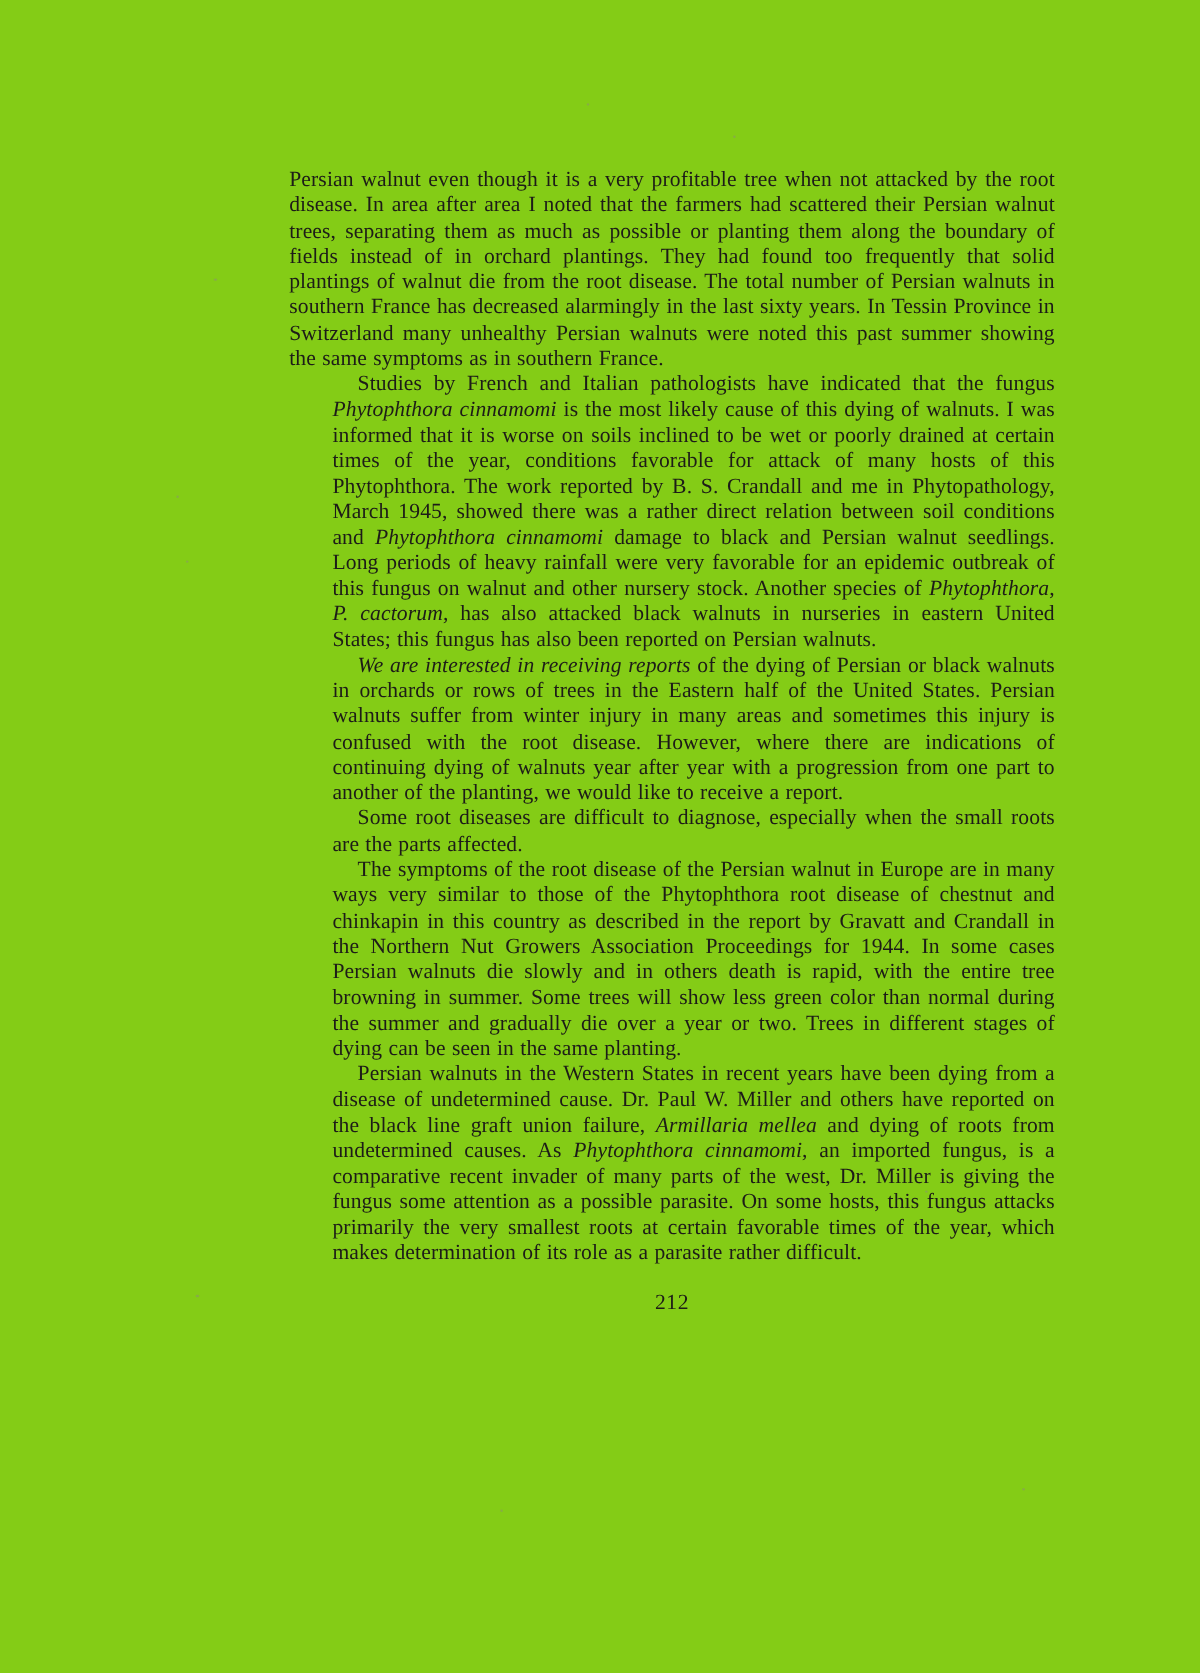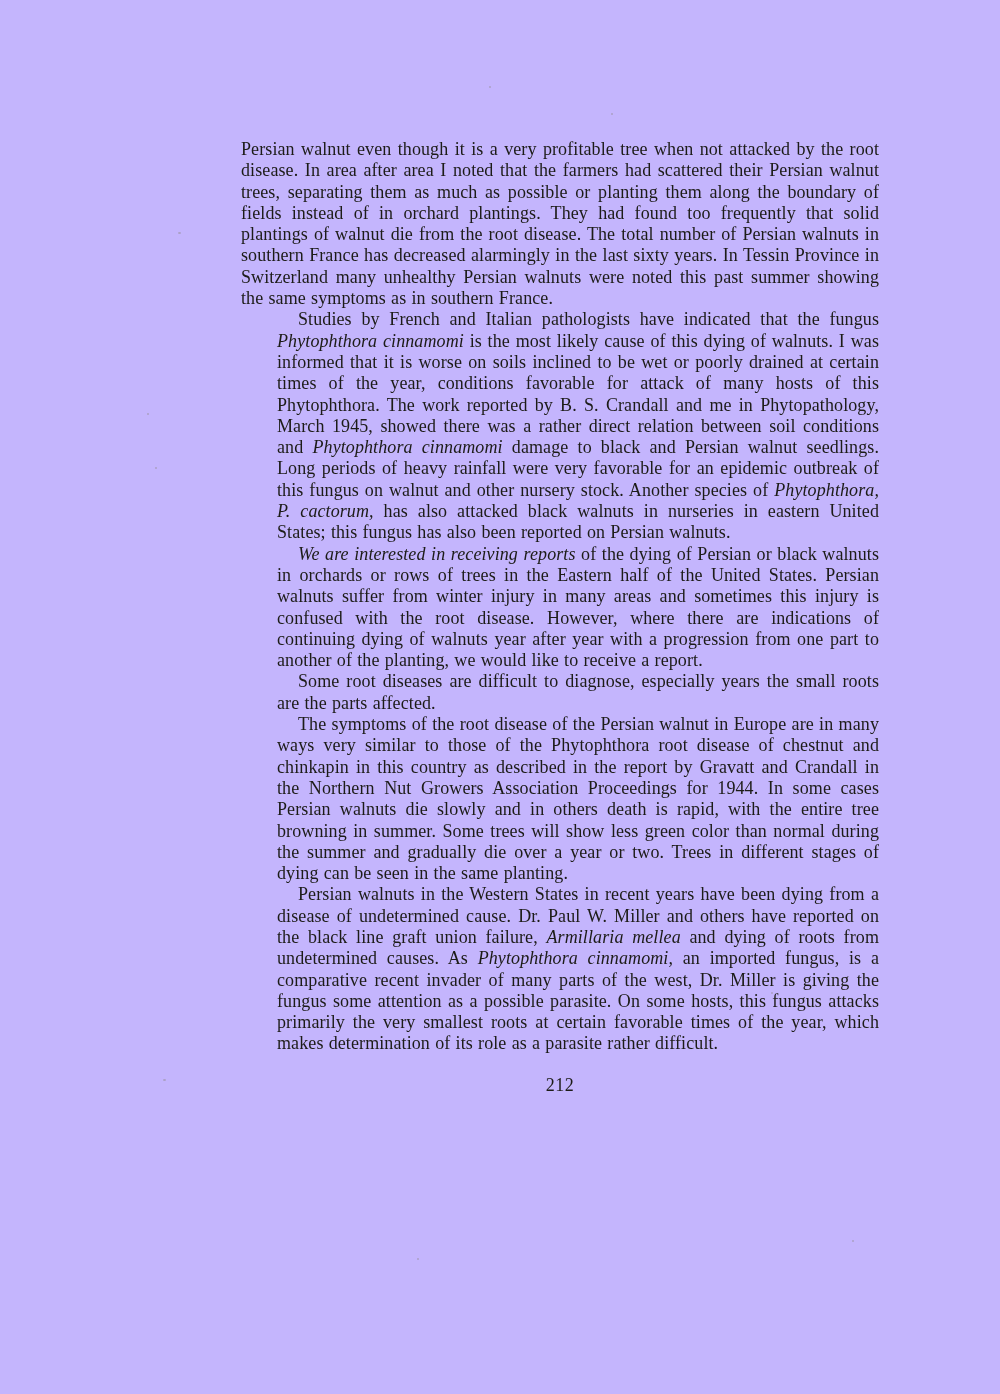--- a/index.html
+++ b/index.html
@@ -5,21 +5,21 @@
   html, body {
     margin: 0;
     padding: 0;
     background: #e9e7e2;
   }
   .page {
     position: relative;
     width: 1000px;
     height: 1394px;
     margin: 0 auto;
-    background: #c4b5fd;
+    background: #84cc16;
     overflow: hidden;
     font-family: "Liberation Serif", "DejaVu Serif", serif;
     color: #1d1c18;
   }
   .text-column {
     position: absolute;
     left: 241px;
     top: 139px;
     width: 638px;
   }
@@ -72,19 +72,19 @@
   <span class="speck s5"></span>
   <span class="speck s6"></span>
   <span class="speck s7"></span>
   <span class="speck s8"></span>
   <span class="speck s9"></span>
 
   <div class="text-column">
     <p class="para"><span>Persian walnut even though it is a very profitable tree when not attacked by the root disease. In area after area I noted that the farmers had scattered their Persian walnut trees, separating them as much as possible or planting them along the boundary of fields instead of in orchard plantings. They had found too frequently that solid plantings of walnut die from the root disease. The total number of Persian walnuts in southern France has decreased alarmingly in the last sixty years. In Tessin Province in Switzerland many unhealthy Persian walnuts were noted this past summer showing the same symptoms as in southern France.</span></p>
     <p class="para indent"><span>Studies by French and Italian pathologists have indicated that the fungus </span><em>Phytophthora cinnamomi</em><span> is the most likely cause of this dying of walnuts. I was informed that it is worse on soils inclined to be wet or poorly drained at certain times of the year, conditions favorable for attack of many hosts of this Phytophthora. The work reported by B. S. Crandall and me in Phytopathology, March 1945, showed there was a rather direct relation between soil conditions and </span><em>Phytophthora cinnamomi</em><span> damage to black and Persian walnut seedlings. Long periods of heavy rainfall were very favorable for an epidemic outbreak of this fungus on walnut and other nursery stock. Another species of </span><em>Phytophthora, P. cactorum,</em><span> has also attacked black walnuts in nurseries in eastern United States; this fungus has also been reported on Persian walnuts.</span></p>
     <p class="para indent"><em>We are interested in receiving reports</em><span> of the dying of Persian or black walnuts in orchards or rows of trees in the Eastern half of the United States. Persian walnuts suffer from winter injury in many areas and sometimes this injury is confused with the root disease. However, where there are indications of continuing dying of walnuts year after year with a progression from one part to another of the planting, we would like to receive a report.</span></p>
-    <p class="para indent"><span>Some root diseases are difficult to diagnose, especially years the small roots are the parts affected.</span></p>
+    <p class="para indent"><span>Some root diseases are difficult to diagnose, especially when the small roots are the parts affected.</span></p>
     <p class="para indent"><span>The symptoms of the root disease of the Persian walnut in Europe are in many ways very similar to those of the Phytophthora root disease of chestnut and chinkapin in this country as described in the report by Gravatt and Crandall in the Northern Nut Growers Association Proceedings for 1944. In some cases Persian walnuts die slowly and in others death is rapid, with the entire tree browning in summer. Some trees will show less green color than normal during the summer and gradually die over a year or two. Trees in different stages of dying can be seen in the same planting.</span></p>
     <p class="para indent"><span>Persian walnuts in the Western States in recent years have been dying from a disease of undetermined cause. Dr. Paul W. Miller and others have reported on the black line graft union failure, </span><em>Armillaria mellea</em><span> and dying of roots from undetermined causes. As </span><em>Phytophthora cinnamomi,</em><span> an imported fungus, is a comparative recent invader of many parts of the west, Dr. Miller is giving the fungus some attention as a possible parasite. On some hosts, this fungus attacks primarily the very smallest roots at certain favorable times of the year, which makes determination of its role as a parasite rather difficult.</span></p>
     <div class="page-number">212</div>
   </div>
 
 </div>
 
 </body></html>

